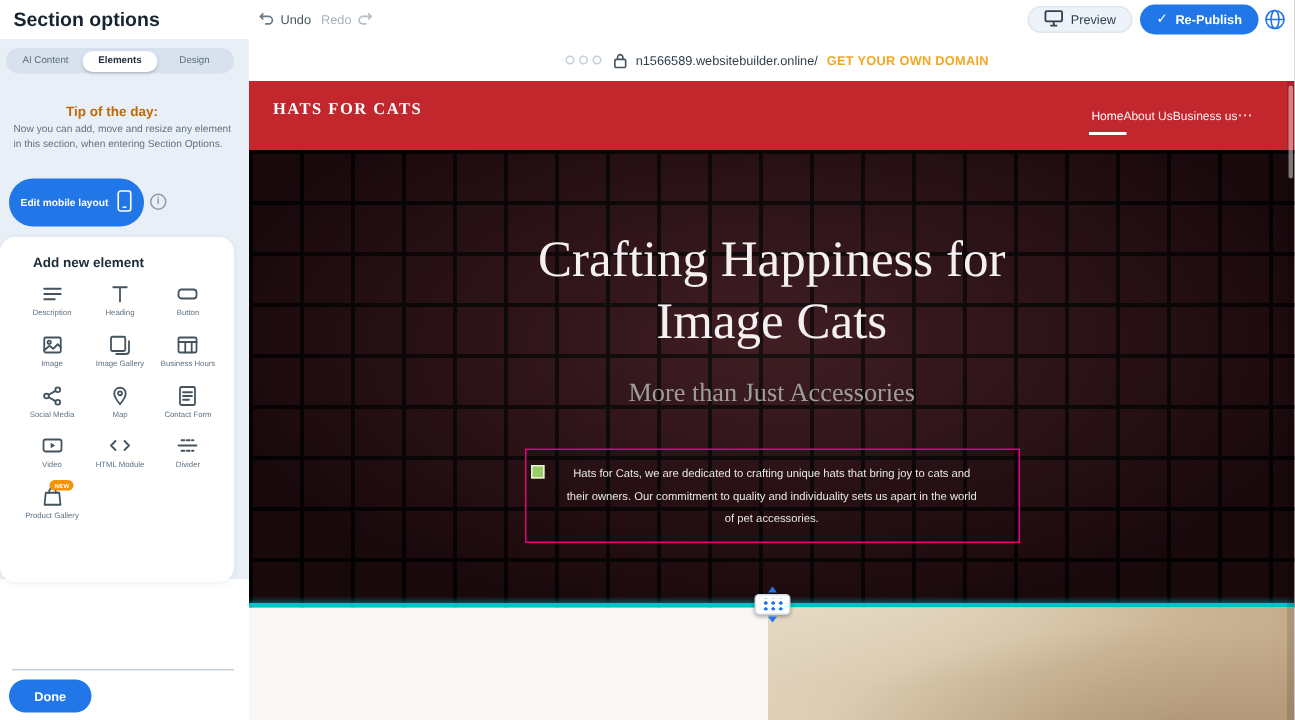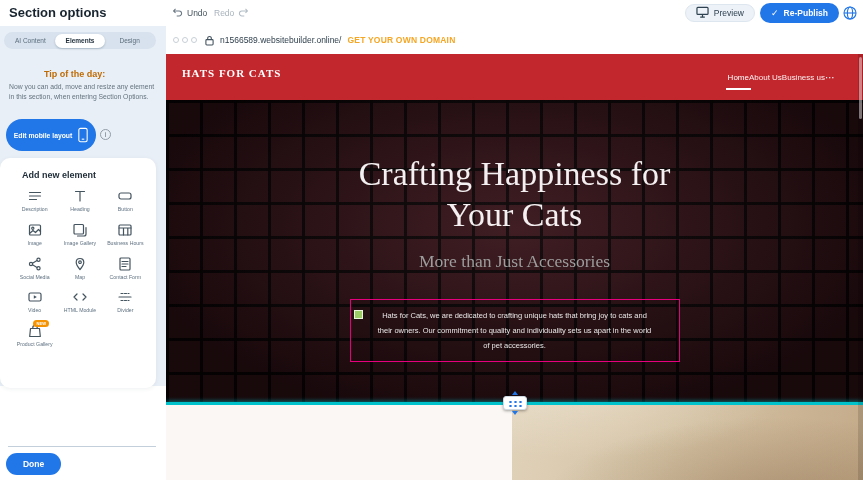--- a/index.html
+++ b/index.html
@@ -66,21 +66,21 @@
 
   .sidebar-divider { position:absolute; left:8px; top:420px; width:148px; height:1px; background:#c3cfda; }
   .done-btn { position:absolute; left:6px; top:427px; width:55px; height:22px; border-radius:11px;
               background:var(--accent-blue); color:#fff; font-size:8.5px; font-weight:700;
               display:flex; align-items:center; justify-content:center; }
 
   
   .preview { position:absolute; left:166px; top:26px; width:697px; height:454px; background:#fff; }
 
   .browser-bar { position:absolute; left:0; top:0; width:100%; height:28px; background:#fff;
-                 display:flex; align-items:center; padding-left:7px; }
+                 display:flex; align-items:center; padding-left:7px;justify-content:center; }
   .win-dots { display:flex; gap:3px; margin-right:8px; }
   .win-dot { width:6px; height:6px; border-radius:50%; border:1px solid #c6cfd6; background:#fff; }
   .lock-icon svg { stroke:#42525e; fill:none; stroke-width:1.2; display:block; }
   .url-text { font-size:8.5px; color:#2e3f4c; margin-left:6px; }
   .domain-cta { font-size:8.5px; font-weight:700; color:var(--domain-orange); margin-left:6px; letter-spacing:.2px; }
 
   .site-header { position:absolute; left:0; top:28px; width:100%; height:46px; background:var(--header-red); }
   .site-logo { position:absolute; left:16px; top:13px; font-family:"Liberation Serif", serif; font-weight:700;
                font-size:11px; color:#fff; letter-spacing:1px; }
   .site-nav { position:absolute; right:28px; top:0; height:46px; display:flex; align-items:center; }
@@ -360,21 +360,21 @@
         <span class="nav-item active">Home</span>
         <span class="nav-item">About Us</span>
         <span class="nav-item">Business us</span>
         <span class="nav-more">⋯</span>
       </nav>
     </div>
 
     <div class="hero">
       <div class="hero-title">
         <div>Crafting Happiness for</div>
-        <div>Your Cats</div>
+        <div>Image Cats</div>
       </div>
       <div class="hero-subtitle">More than Just Accessories</div>
       <div class="hero-paragraph">
         <span class="resize-handle"></span>
         <span>Hats for Cats, we are dedicated to crafting unique hats that bring joy to cats and their owners. Our commitment to quality and individuality sets us apart in the world of pet accessories.</span>
       </div>
       <div class="section-line"></div>
     </div>
 
     <div class="section-handle">

